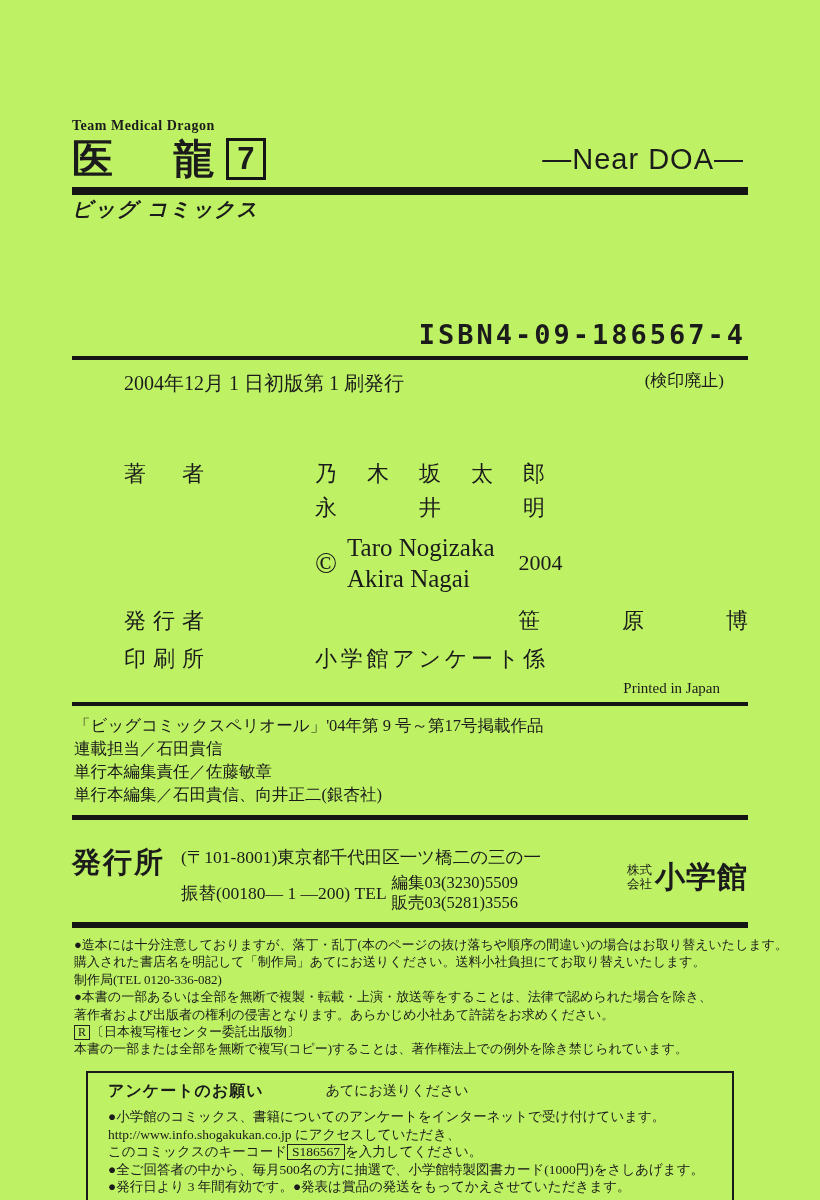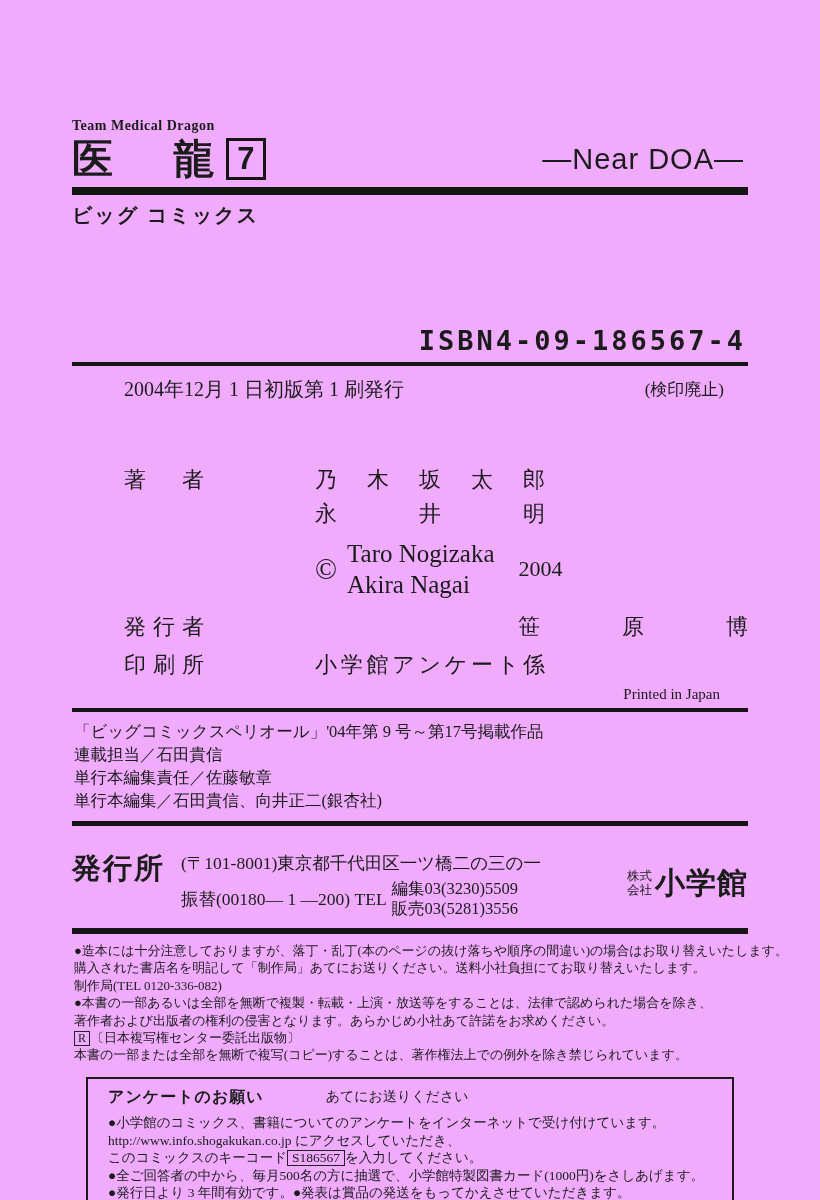--- a/index.html
+++ b/index.html
@@ -1,44 +1,44 @@
 <!DOCTYPE html>
 <html><head>
 <meta charset="utf-8">
 <style>
   html,body{margin:0;padding:0;}
   body{background:#e9e8e5;}
   .page{
     position:relative;width:820px;height:1200px;margin:0 auto;
-    background:#f0abfc;color:#1b1b1b;overflow:hidden;
+    background:#bef264;color:#1b1b1b;overflow:hidden;
     font-family:"Liberation Serif",serif;
   }
   .content{position:absolute;left:72px;top:0;width:676px;padding-top:118px;}
 
   
   .series-en{font-size:14px;font-weight:700;letter-spacing:.5px;line-height:16px;}
   .title-row{display:flex;align-items:center;margin-top:2px;height:46px;}
   .title-main{font-size:41px;font-weight:700;word-spacing:50px;line-height:1;}
   .vol-box{
     border:3px solid #151515;margin-left:12px;padding:2px 8px 1px;
     font-family:"Liberation Sans",sans-serif;font-size:31px;font-weight:600;line-height:1.05;
   }
   .title-sub{margin-left:auto;font-family:"Liberation Sans",sans-serif;font-size:29px;letter-spacing:1px;padding-right:4px;}
   .rule{background:#151515;width:100%;}
   .r8{height:8px;margin-top:5px;}
   .r4{height:4px;}
   .r5{height:5px;}
   .r6{height:6px;}
-  .imprint{margin-top:7px;font-family:"Liberation Sans",sans-serif;font-weight:700;font-size:20px;letter-spacing:2px;}
+  .imprint{margin-top:1px;font-family:"Liberation Sans",sans-serif;font-weight:700;font-size:20px;letter-spacing:2px;font-style:italic;}
 
   
   .isbn-line{margin-top:96px;text-align:right;font-family:"DejaVu Sans Mono",monospace;
     font-size:27px;font-weight:600;letter-spacing:3px;line-height:32px;padding-right:2px;}
   .rule-isbn{margin-top:5px;}
-  .date-row{display:flex;justify-content:space-between;align-items:center;padding:9px 24px 0 52px;gap:48px;}
+  .date-row{display:flex;justify-content:space-between;padding:9px 24px 0 52px;gap:48px;}
   .date-main{font-size:20px;line-height:28px;}
   .date-note{font-size:17px;}
 
   
   .colophon{margin-top:62px;padding-left:52px;font-size:22px;}
   .c-row{display:flex;align-items:baseline;line-height:30px;margin-bottom:4px;}
   .c-label{display:block;width:80px;text-align:justify;text-align-last:justify;}
   .c-value{display:block;width:230px;margin-left:111px;text-align:justify;text-align-last:justify;}
   .copy-row{display:flex;align-items:center;margin:9px 0 9px 191px;}
   .copy-sym{font-size:29px;margin-right:10px;}

